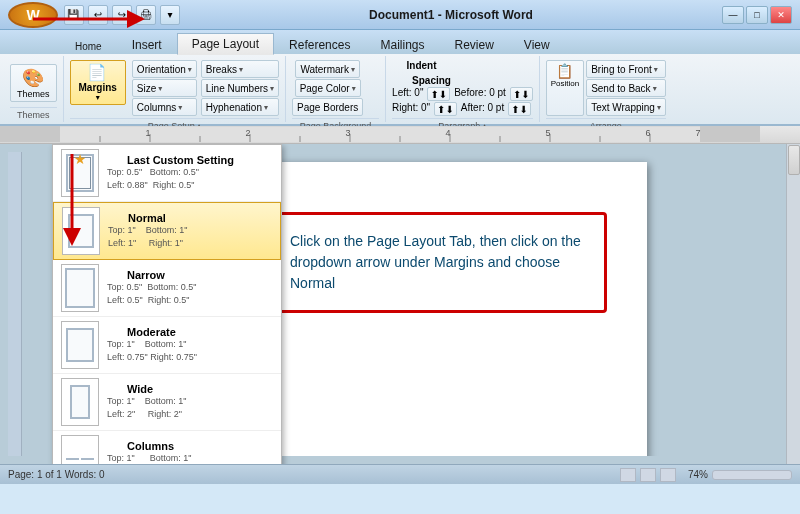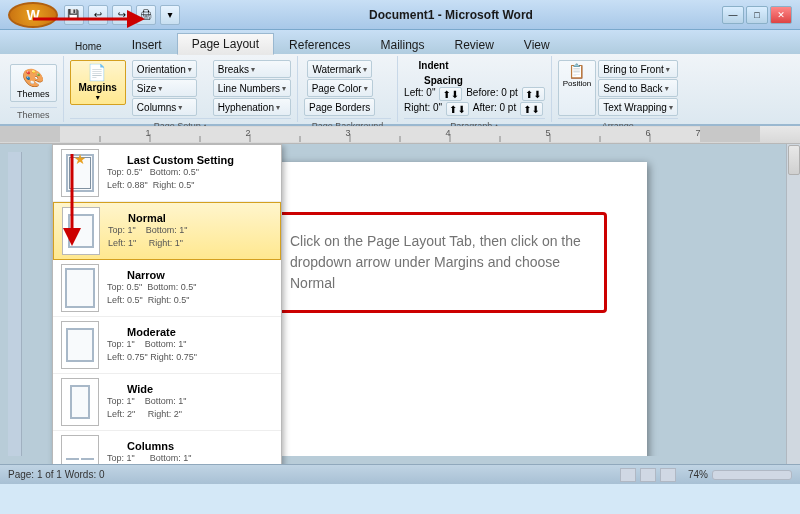--- a/index.html
+++ b/index.html
@@ -206,21 +206,21 @@
       position: absolute;
       right: 40px;
       top: 50px;
       width: 340px;
       border: 3px solid #cc0000;
       border-radius: 4px;
       background: white;
       padding: 16px 20px;
       font-size: 14px;
       line-height: 1.5;
-      color: #737373;
+      color: #0c4a6e;
     }
 
     
     .scrollbar-v {
       position: absolute;
       right: 0; top: 0; bottom: 0;
       width: 14px;
       background: #d0d8e0;
       border-left: 1px solid #b0b8c0;
     }
@@ -315,21 +315,21 @@
         </div>
         <div class="ribbon-btn-small">
           <span>Size</span>
             <span class="dropdown-arrow">▾</span>
         </div>
         <div class="ribbon-btn-small">
           <span>Columns</span>
             <span class="dropdown-arrow">▾</span>
         </div>
       </div>
-      <div class="ribbon-col" style="margin-left:14px;">
+      <div class="ribbon-col" style="margin-left:2px;">
         <div class="ribbon-btn-small">
           <span>Breaks</span>
             <span class="dropdown-arrow">▾</span>
         </div>
         <div class="ribbon-btn-small">
           <span>Line Numbers</span>
             <span class="dropdown-arrow">▾</span>
         </div>
         <div class="ribbon-btn-small">
           <span>Hyphenation</span>

